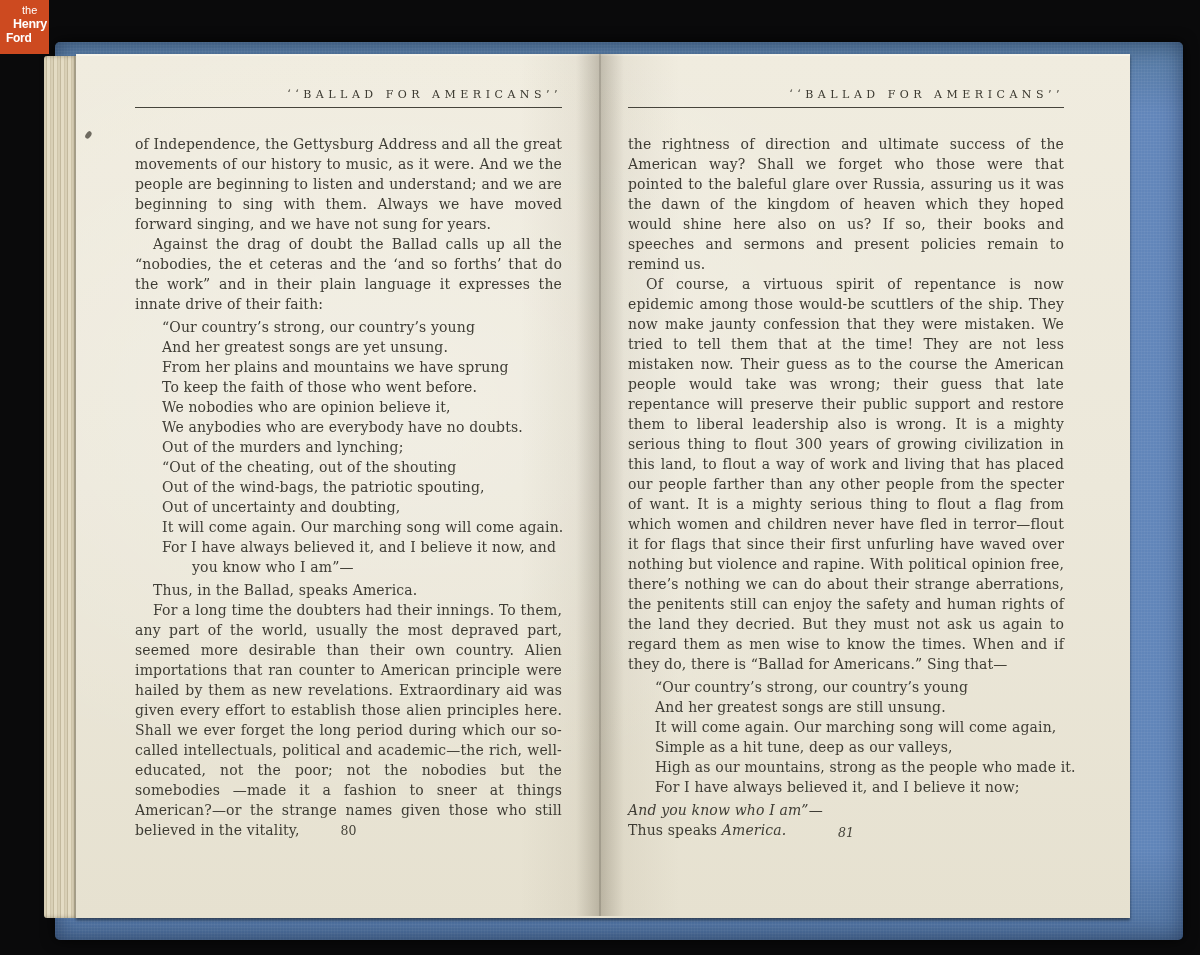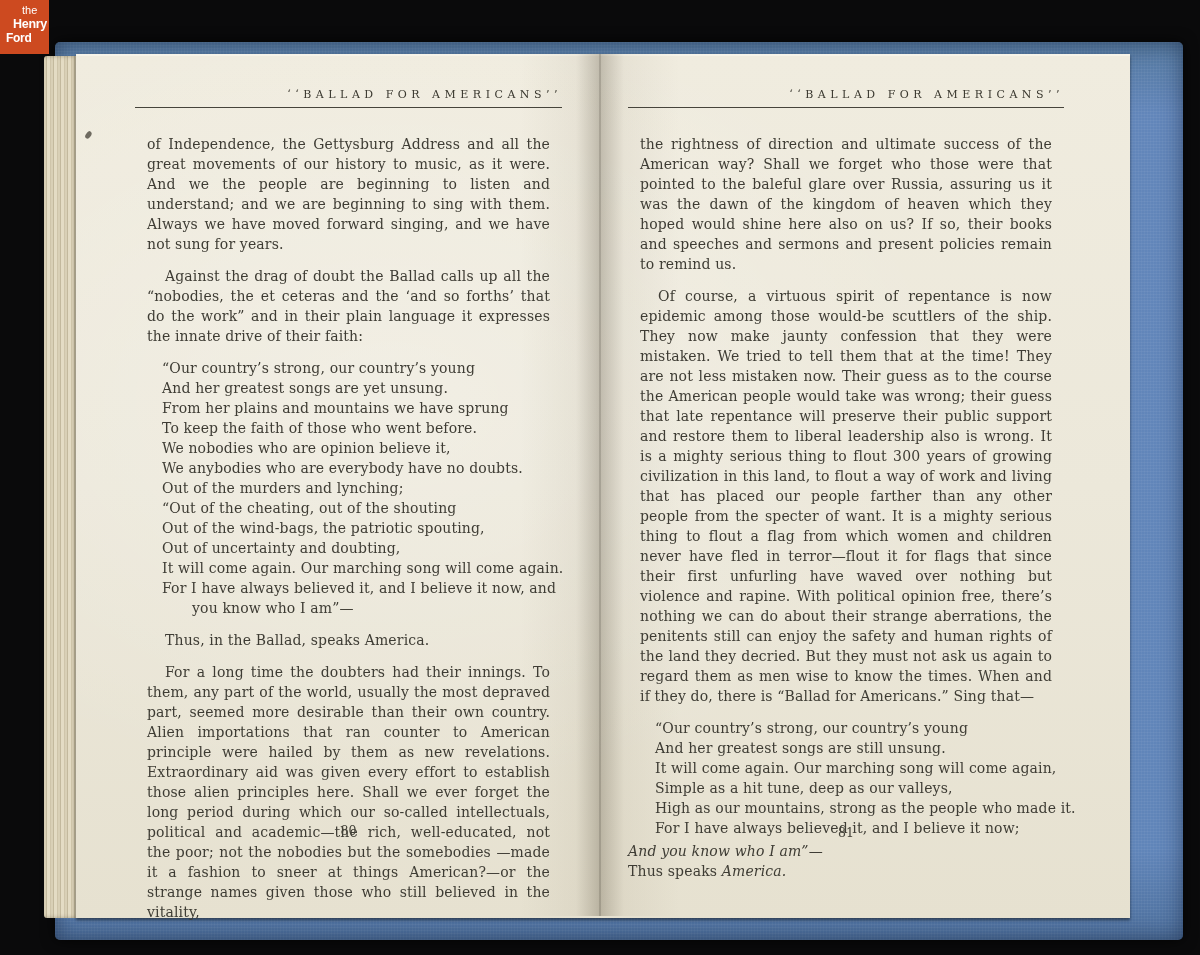--- a/index.html
+++ b/index.html
@@ -52,32 +52,32 @@
   
   .text-col{position:absolute;color:#3e3c34;}
   .text-col.left{left:135px;top:88px;width:427px;}
   .text-col.right{left:628px;top:88px;width:436px;}
   .running-head{
     font-size:11px;letter-spacing:4.5px;text-align:right;
     color:#3a382f;padding-bottom:6px;border-bottom:1.5px solid #46443b;
     white-space:nowrap;
   }
   .body-text{margin-top:26px;font-size:14px;line-height:20px;letter-spacing:.15px;}
-  .body-text p{margin:12px;text-align:justify;text-indent:18px;}
+  .body-text p{margin:0;text-align:justify;text-indent:18px;}
   .body-text p.flush{text-indent:0;}
   .verse{margin:3px 0 3px 27px;}
   .verse .verse-line{white-space:nowrap;}
   .verse .verse-carry{margin-left:30px;white-space:nowrap;}
   .verse-tail{margin-left:0;}
   .verse-tail .it{font-style:italic;}
   .page-number{
     position:absolute;font-size:12.5px;color:#45433a;text-align:center;
   }
   .page-number.left{left:135px;width:427px;top:823px;}
-  .page-number.right{left:628px;width:436px;top:825px;}
+  .page-number.right{left:628px;width:436px;top:825px;font-style:italic;}
   
   .thf-logo{
     position:absolute;left:0;top:0;width:49px;height:54px;
     background:#cd4a20;
     font-family:"Liberation Sans","DejaVu Sans",sans-serif;
     color:#ffffff;z-index:10;
   }
   .thf-logo .l-the{position:absolute;left:22px;top:4px;font-size:11px;font-weight:400;}
   .thf-logo .l-henry{position:absolute;left:13px;top:17px;font-size:12.5px;font-weight:700;letter-spacing:-.3px;}
   .thf-logo .l-ford{position:absolute;left:6px;top:31px;font-size:12px;font-weight:700;letter-spacing:-.3px;}

